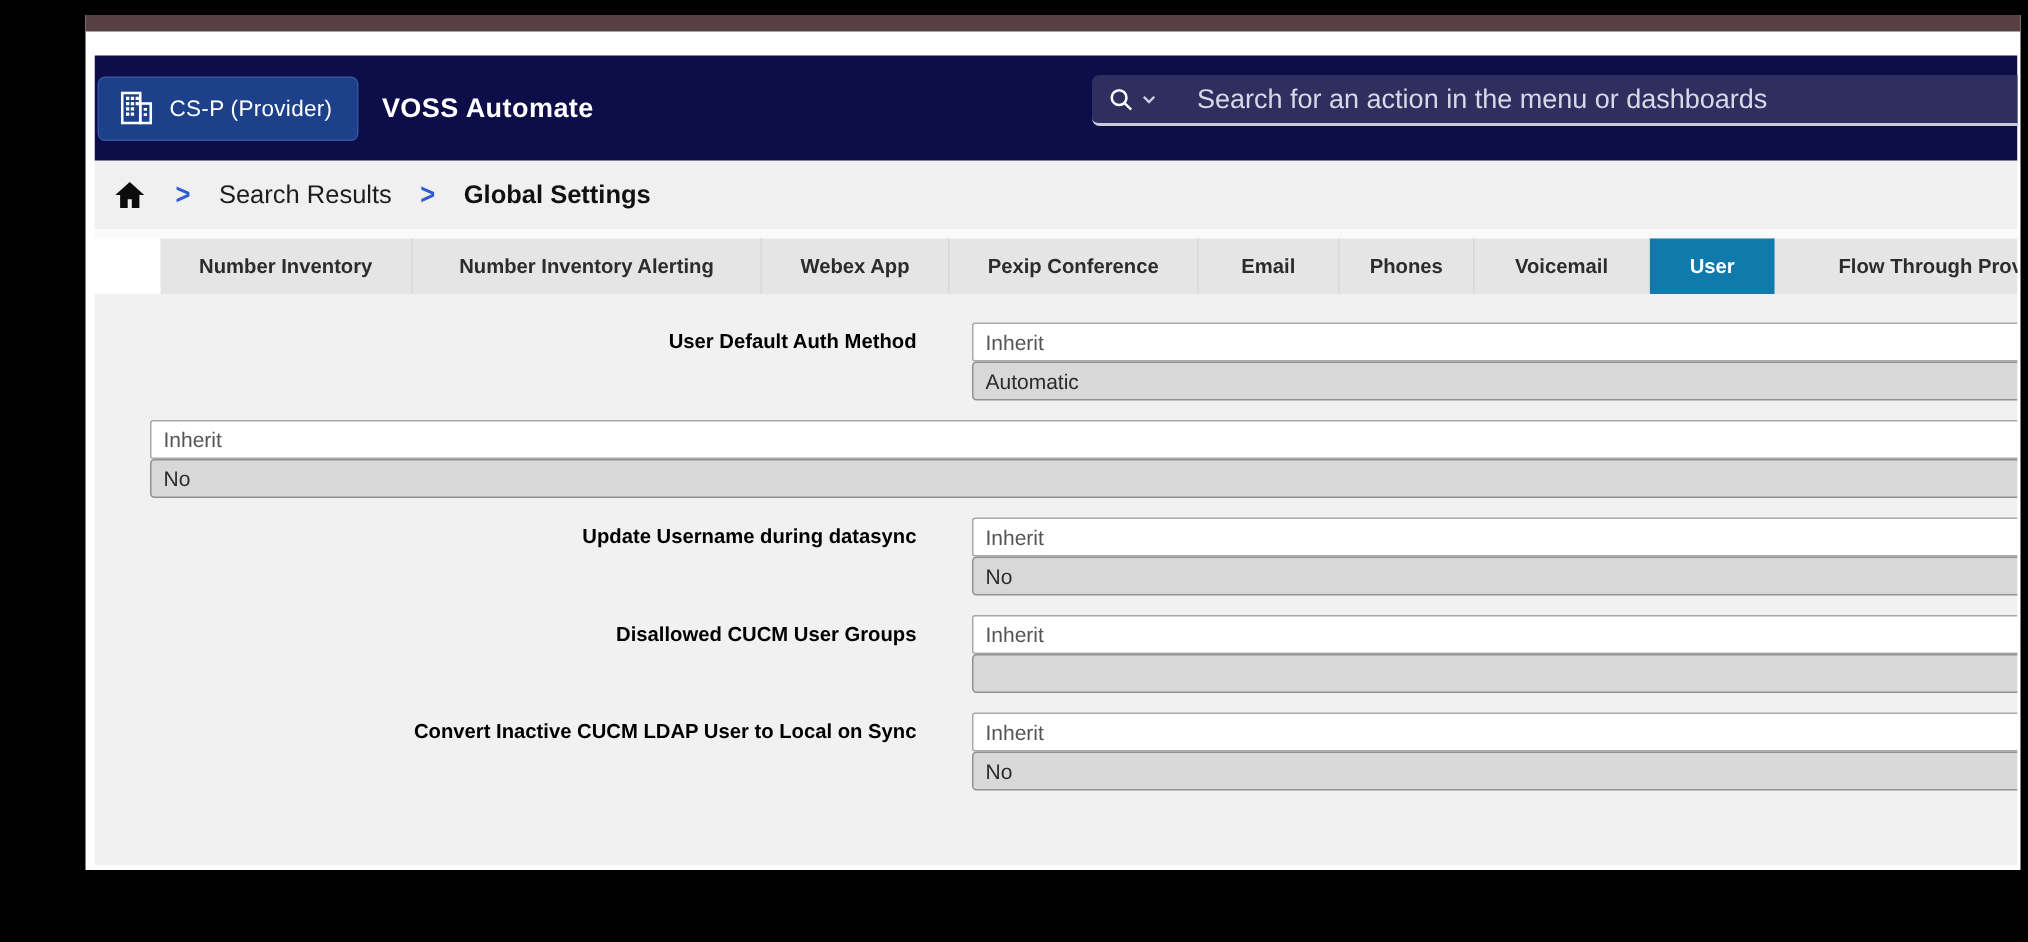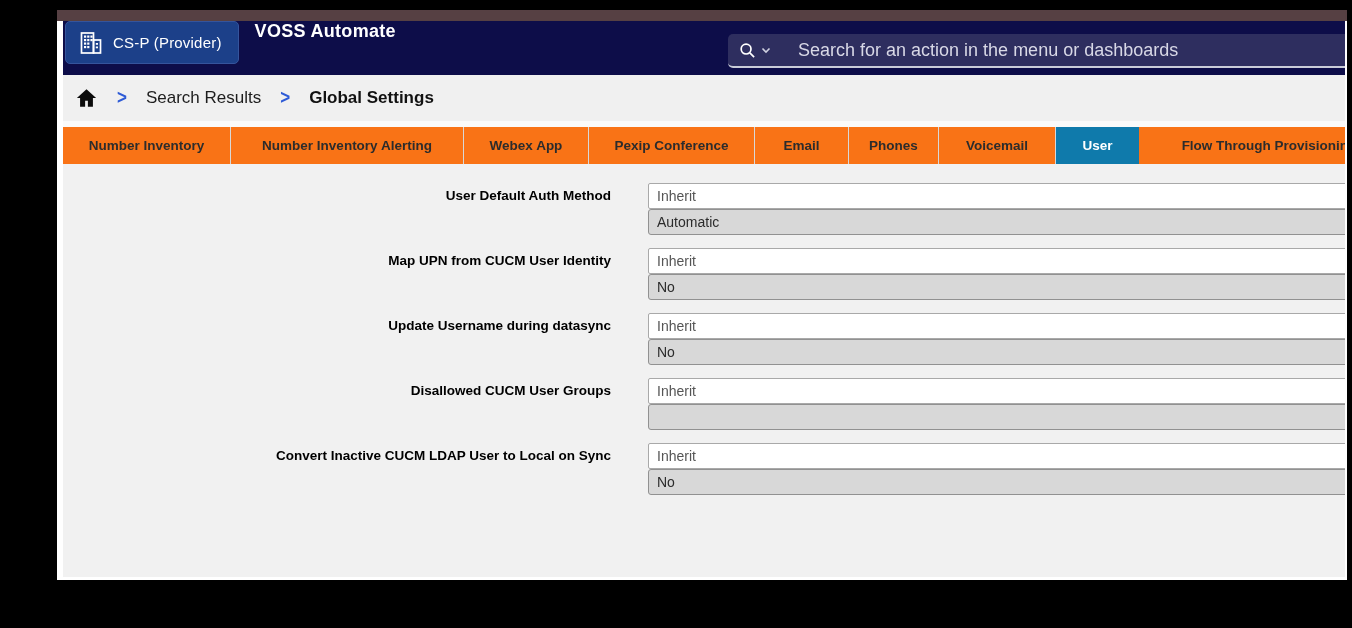--- a/index.html
+++ b/index.html
@@ -13,22 +13,22 @@
   .window {
     position:absolute; left:57px; top:10px; width:1290px; height:570px;
     background:#fff; overflow:hidden;
   }
   .top-strip { position:absolute; left:0; top:0; right:0; height:11px; background:#564043; }
   .app { position:absolute; left:6px; top:11px; right:2px; bottom:3px; overflow:hidden;
          display:flex; flex-direction:column; }
 
   
   .header {
-    height:54px; background:#0d0d49; display:flex; align-items:flex-start;
-    padding-left:2px; position:relative; flex:0 0 auto;
+    height:70px; background:#0d0d49; display:flex; align-items:center;
+    padding-left:2px; position:relative; flex:0 0 auto;margin-top:16px;
   }
   .badge {
     display:flex; align-items:center; gap:9px;
     background:#1c4089; border:1px solid #35549c; border-radius:5px;
     height:43px; padding:0 16px 0 12px; cursor:pointer;
   }
   .badge-label { color:#fff; font-size:15px; letter-spacing:.2px; }
   .app-title { color:#fff; font-size:18px; font-weight:bold; margin-left:16px; letter-spacing:.3px; }
   .search {
     position:absolute; left:665px; right:-2px; top:13px; height:34px;
@@ -48,21 +48,21 @@
   .breadcrumb {
     height:46px; background:#f0f0f0; display:flex; align-items:center;
     padding-left:12px; gap:19px; flex:0 0 auto;
   }
   .crumb { font-size:17px; color:#1d1d1d; cursor:pointer; }
   .crumb.current { font-weight:bold; color:#111; cursor:default; }
   .crumb-sep { color:#2e5bd6; font-size:17px; font-weight:bold; transform:scaleY(1.15); }
   .gap-line { height:6px; background:#fafafa; flex:0 0 auto; }
 
   
-  .tabs { height:37px; background:#f97316; display:flex; flex:0 0 auto; }
+  .tabs { height:37px; background:#e5e5e5; display:flex; flex:0 0 auto;margin-left:44px; }
   .tab {
     display:flex; align-items:center; justify-content:center;
     font-size:13.5px; font-weight:bold; color:#2c2c2c;
     border-right:1px solid #d8d8d8; cursor:pointer; white-space:nowrap;
     flex:0 0 auto;
   }
   .tab:nth-child(1){ width:168px; }
   .tab:nth-child(2){ width:233px; }
   .tab:nth-child(3){ width:125px; }
   .tab:nth-child(4){ width:166px; }
@@ -176,21 +176,20 @@
 
       <div class="form-row">
         <div class="row-label">User Default Auth Method</div>
         <div class="row-fields">
           <input class="text-input" value="Inherit" style="">
           <div class="readonly-field">Automatic</div>
         </div>
       </div>
 
       <div class="form-row">
-        <div class="row-label">Map UPN from CUCM User Identity</div>
         <div class="row-fields">
           <input class="text-input" value="Inherit" style="">
           <div class="readonly-field">No</div>
         </div>
       </div>
 
       <div class="form-row">
         <div class="row-label">Update Username during datasync</div>
         <div class="row-fields">
           <input class="text-input" value="Inherit" style="">

